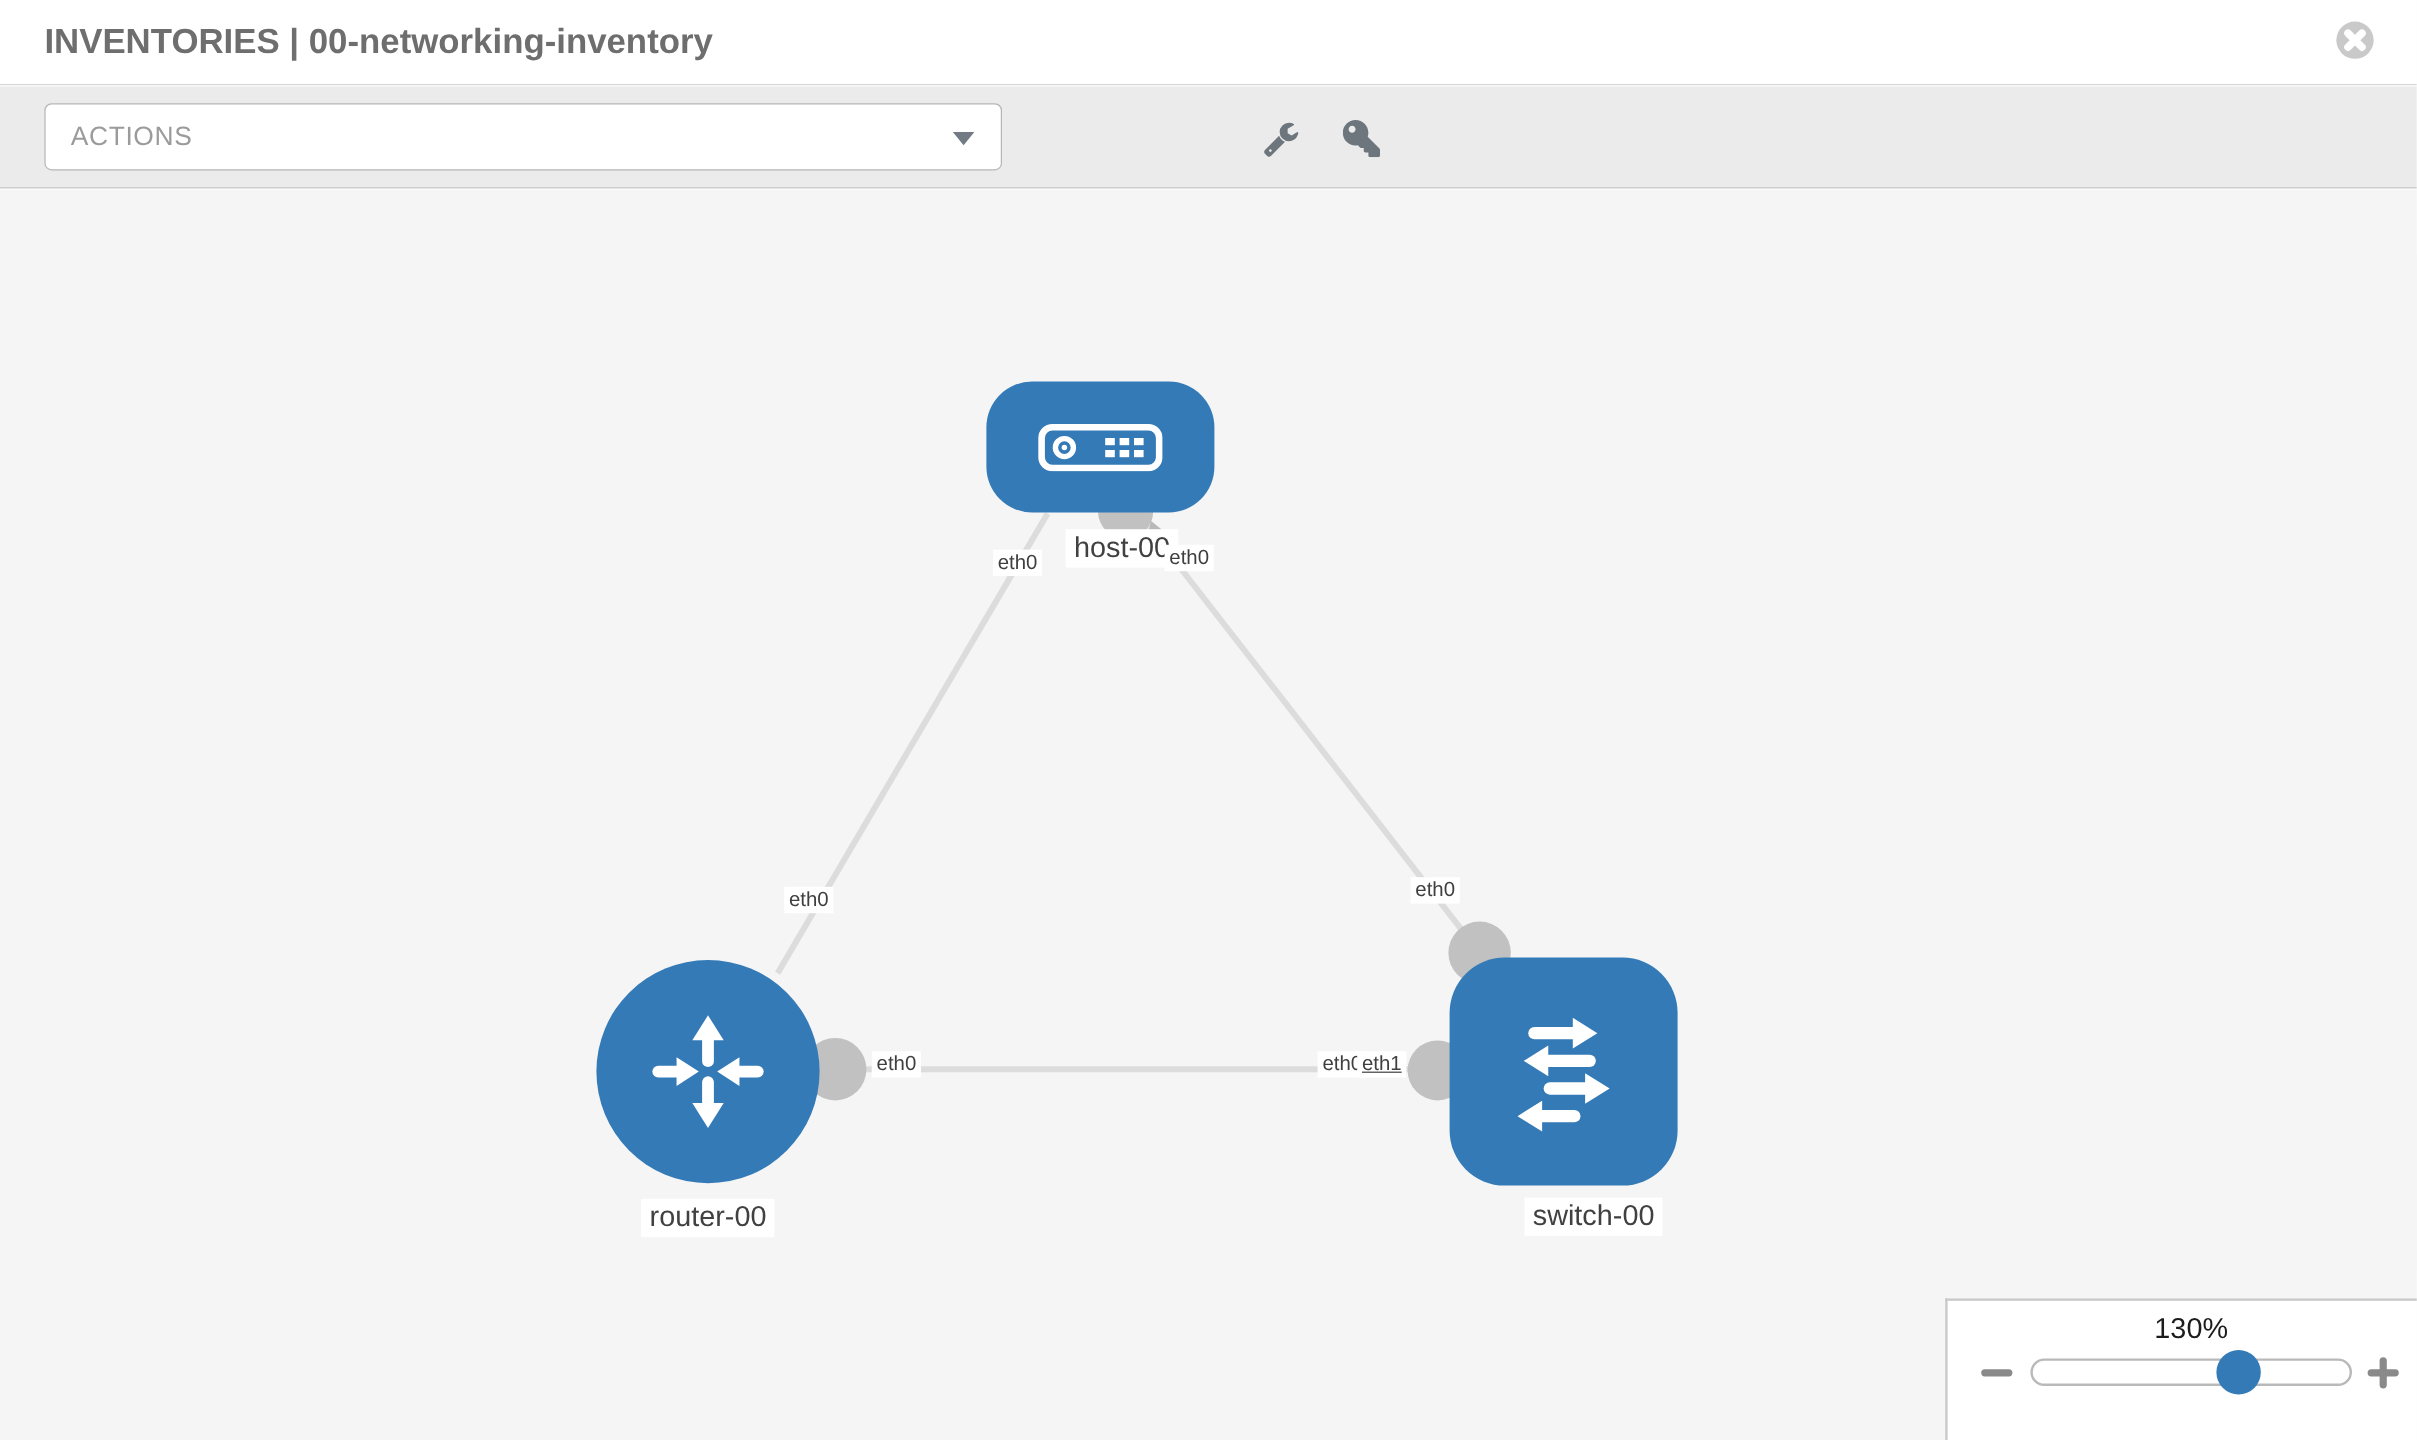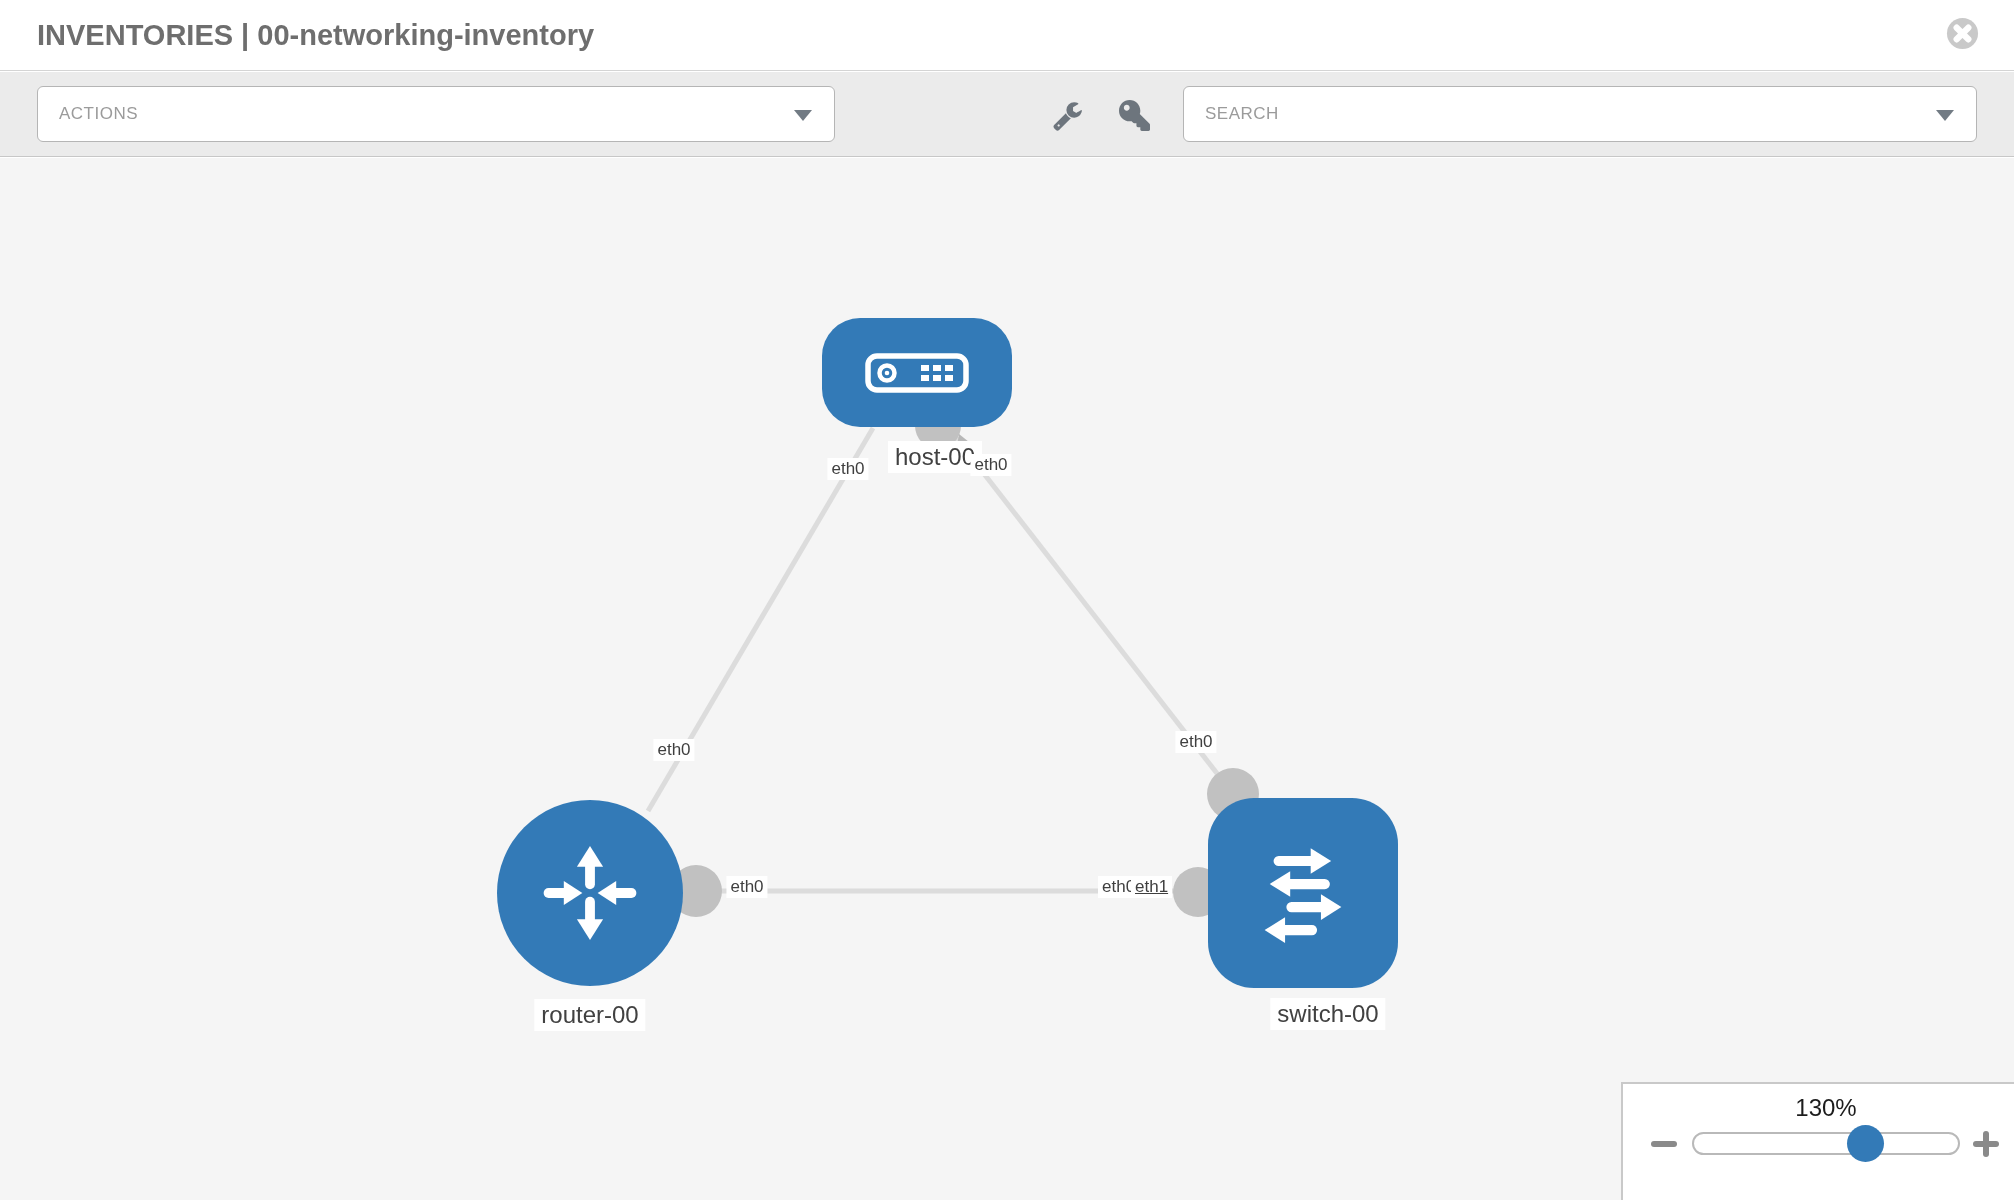--- a/index.html
+++ b/index.html
@@ -27,21 +27,21 @@
   .toolbar {
     position:absolute; top:72px; left:0; width:2014px; height:85px;
     background:#ebebeb; border-bottom:1px solid #c7c7c7;
   }
   .dropdown {
     position:absolute; top:14px; height:56px; background:#ffffff;
     border:1px solid #b5b5b5; border-radius:6px;
     display:flex; align-items:center; cursor:pointer;
   }
   .dropdown .dd-label {
-    font-size:17px; color:#9b9b9b; letter-spacing:0.5px; padding-left:21px;
+    font-size:22px; color:#9b9b9b; letter-spacing:0.5px; padding-left:21px;
   }
   .caret {
     position:absolute; right:22px; top:23px; width:0; height:0;
     border-left:9px solid transparent; border-right:9px solid transparent;
     border-top:11px solid #727b84;
   }
   .dd-actions { left:37px;   width:798px; }
   .dd-search  { left:1183px; width:794px; }
   .tool-button {
     position:absolute; top:25px; width:38px; height:36px;
@@ -148,24 +148,20 @@
   </button>
 
   <button class="tool-button tool-key">
     <svg width="31" height="31" viewBox="0 0 512 512">
       <g transform="translate(512,0) scale(-1,1)">
         <path fill="#6d757d" d="M512 176.001C512 273.203 433.202 352 336 352c-11.22 0-22.19-1.062-32.827-3.069l-24.012 27.014A23.999 23.999 0 0 1 261.223 384H224v40c0 13.255-10.745 24-24 24h-40v40c0 13.255-10.745 24-24 24H24c-13.255 0-24-10.745-24-24v-78.059c0-6.365 2.529-12.47 7.029-16.971l161.802-161.802C163.108 213.814 160 195.271 160 176 160 78.798 238.797.001 335.999 0 433.488-.001 512 78.511 512 176.001zM336 128c0 26.51 21.49 48 48 48s48-21.49 48-48-21.49-48-48-48-48 21.49-48 48z"></path>
       </g>
     </svg>
   </button>
 
-  <div class="dropdown dd-search">
-    <span class="dd-label">SEARCH</span>
-    <span class="caret"></span>
-  </div>
 </div>
 
 <div class="canvas">
 
   <svg class="links-layer" viewBox="0 0 2014 1042">
     <line x1="873" y1="270" x2="648" y2="653" stroke="#dcdcdc" stroke-width="5"></line>
     <line x1="950" y1="272" x2="1233" y2="636" stroke="#dcdcdc" stroke-width="5"></line>
     <line x1="696" y1="733" x2="1198" y2="733" stroke="#dcdcdc" stroke-width="5"></line>
 
     <circle cx="938" cy="268" r="23" fill="#c1c1c1"></circle>

